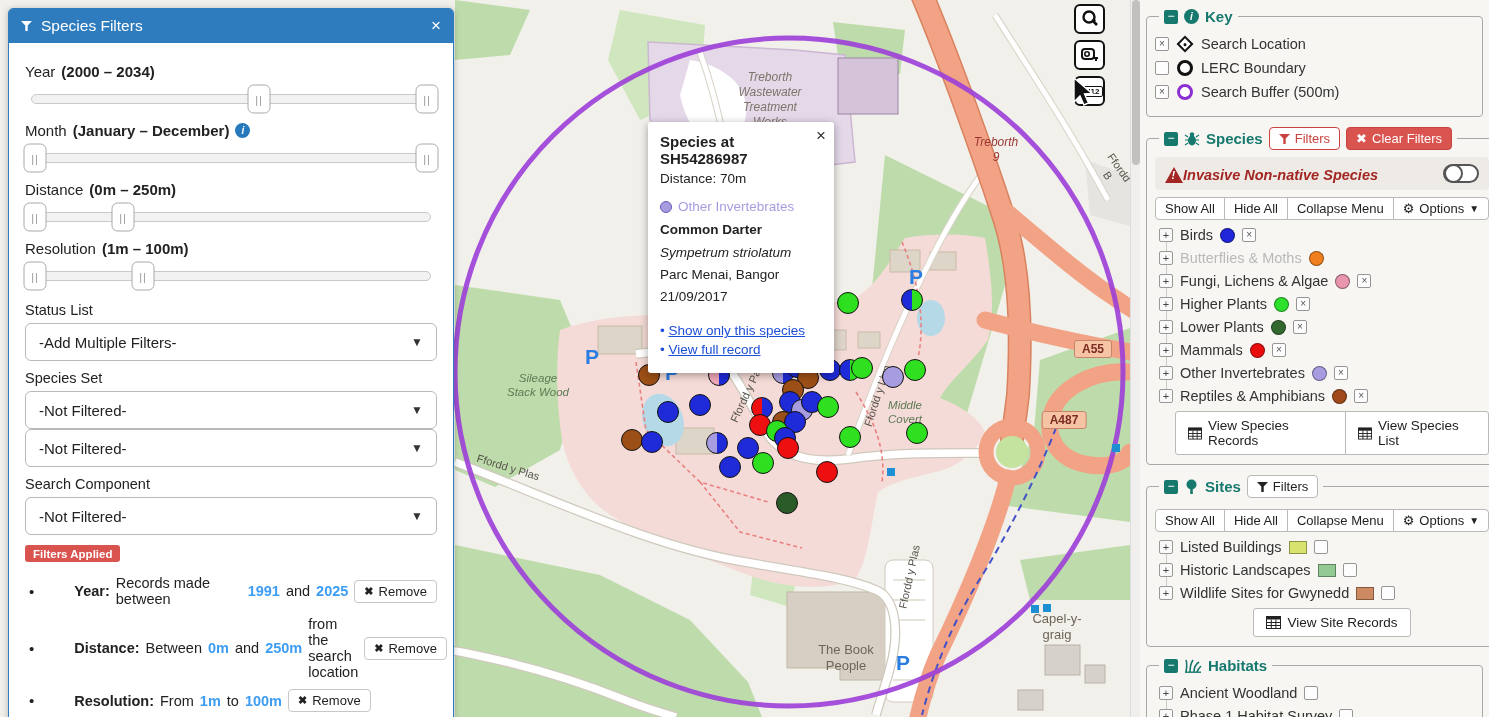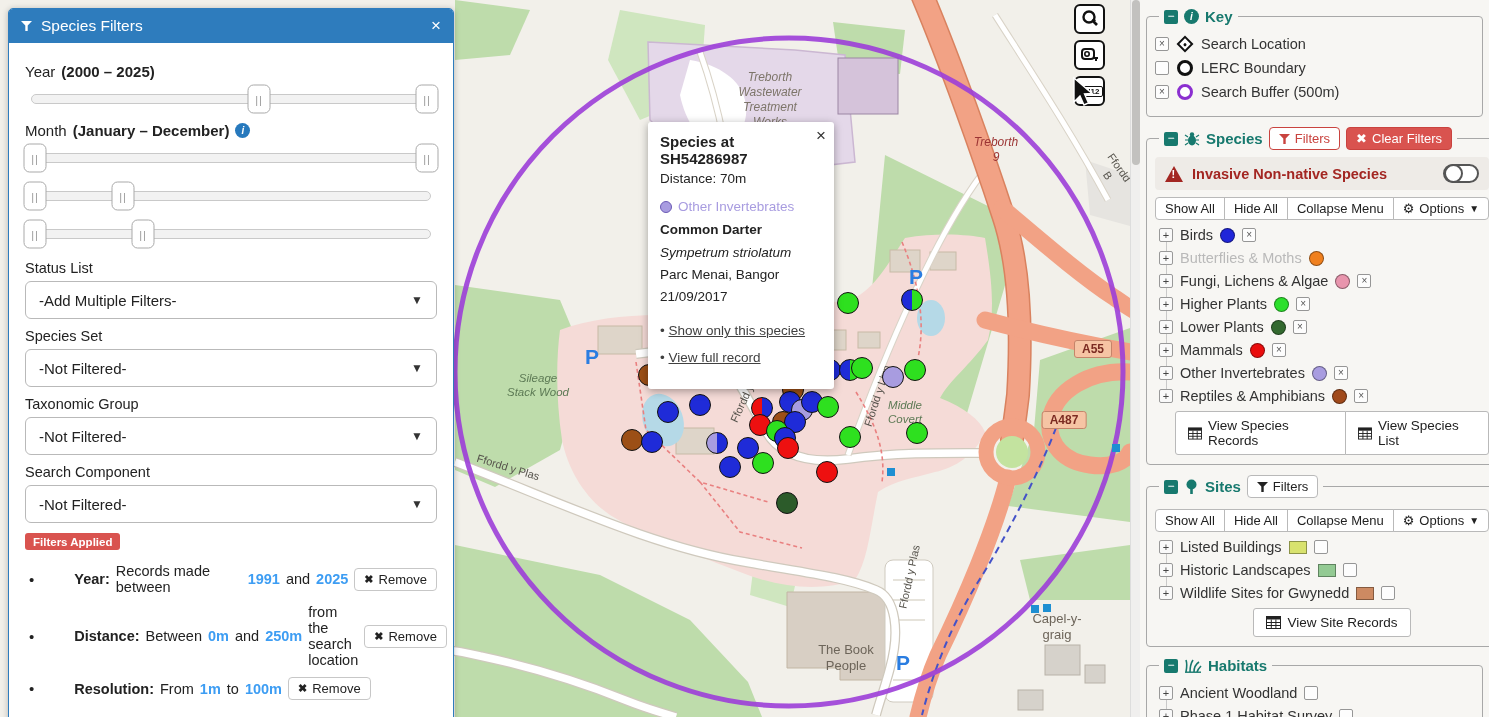--- a/index.html
+++ b/index.html
@@ -32,21 +32,21 @@
 
   
   .popup { position:absolute; left:648px; top:122px; width:186px; background:#fff; border-radius:3px;
     box-shadow:0 2px 8px rgba(0,0,0,.35); padding:11px 12px 12px 12px; font-size:13.5px; color:#222; }
   .popup-title { font-weight:bold; font-size:15px; }
   .popup-close { position:absolute; right:8px; top:4px; font-size:17px; color:#333; cursor:pointer; }
   .popup-row { margin:2px 0; line-height:1.5; }
   .popup-group { color:#a89ce0; display:flex; align-items:center; gap:6px; margin:10px 0 6px; }
   .popup-group-dot { width:12px; height:12px; border-radius:50%; background:#a89ce0; border:1px solid #6b5bb5; }
   .popup-links { margin-top:16px; }
-  .popup-link { color:#404040; margin:12px 0; cursor:pointer; }
+  .popup-link { color:#1d4ed8; margin:4px 0; cursor:pointer; }
   .italic { font-style:italic; }
 
   
   .left-panel { position:absolute; left:8px; top:8px; width:446px; background:#fff;
     border:1px solid #2e7cbd; border-radius:5px; box-shadow:0 1px 6px rgba(0,0,0,.25); overflow:hidden; }
   .lp-header { background:#2e7cbd; color:#fff; height:34px; display:flex; align-items:center; padding:0 12px; gap:9px; }
   .lp-title { font-size:15.5px; }
   .lp-close { margin-left:auto; font-size:17px; cursor:pointer; }
   .lp-body { padding:14px 16px 16px; }
   .slider-label { font-size:15px; color:#222; display:flex; align-items:center; gap:6px; margin-top:6px;}
@@ -88,22 +88,22 @@
   .info-circle { width:15px; height:15px; border-radius:50%; background:#17796e; color:#fff; font-size:10px;
     font-weight:bold; font-style:italic; display:inline-flex; align-items:center; justify-content:center; }
   .btn { display:inline-flex; align-items:center; gap:5px; background:#fff; border:1px solid #b9b9b9;
     border-radius:4px; font-size:13px; padding:3px 9px; color:#222; cursor:pointer; font-family:inherit; white-space:nowrap;}
   .btn-red { background:#d9534f; border-color:#c9433f; color:#fff; }
   .btn-red-outline { border:1px solid #c9433f; color:#c9433f; }
   .btn-group { display:flex; justify-content:center; margin:7px 0 5px; }
   .btn-group .btn { border-radius:0; margin-left:-1px; }
   .btn-group .btn:first-child { border-radius:4px 0 0 4px; margin-left:0; }
   .btn-group .btn:last-child { border-radius:0 4px 4px 0; }
-  .invasive-box { background:#eeebe7; border-radius:4px; display:flex; align-items:center; gap:9px;
-    padding:7px 10px; margin:3px 0 2px; }
+  .invasive-box { background:#eeebe7; border-radius:4px; display:flex; align-items:flex-end; 
+    padding:7px 10px; margin:3px 0 2px;font-style:italic; }
   .invasive-text { color:#a32622; font-weight:bold; font-size:14.5px; flex:1; }
   .toggle { width:36px; height:19px; border:2px solid #555; border-radius:10px; position:relative; cursor:pointer; background:#fff;}
   .toggle-knob { position:absolute; left:-1px; top:-2px; width:19px; height:19px; border:2px solid #555;
     border-radius:50%; background:#fff; }
   .warn-tri { width:0; height:0; border-left:9px solid transparent; border-right:9px solid transparent;
     border-bottom:16px solid #a32622; position:relative; }
   .warn-tri::after { content:"!"; position:absolute; left:-2.5px; top:2px; color:#fff; font-size:11px; font-weight:bold;}
   .tree-list { position:relative; margin:4px 0 2px 4px; }
   .tree-list::before { content:""; position:absolute; left:7px; top:8px; bottom:8px; border-left:1px solid #c9c9c9; }
   .tree-row { display:flex; align-items:center; gap:7px; margin:7px 0; position:relative; }
@@ -357,62 +357,69 @@
     <svg class="funnel" viewBox="0 0 11 10">
       <path d="M0,0 H11 L6.7,4.5 V10 H4.3 V4.5 Z" fill="#fff"></path>
       </svg>
     <span class="lp-title">Species Filters</span>
     <span class="lp-close">×</span>
   </div>
   <div class="lp-body">
 
     <div class="slider-label">
       <span>Year</span>
-        <b>(2000 – 2025)</b>
+        <b>(2000 – 2034)</b>
     </div>
     <div class="slider">
       <div class="slider-track"></div>
       <div class="slider-handle" style="left: 57%;">||</div>
       <div class="slider-handle" style="left: 99%;">||</div>
     </div>
 
     <div class="slider-label">
       <span>Month</span>
         <b>(January – December)</b>
       <span class="info-badge">i</span>
     </div>
     <div class="slider">
       <div class="slider-track"></div>
       <div class="slider-handle" style="left: 1%;">||</div>
       <div class="slider-handle" style="left: 99%;">||</div>
     </div>
 
+    <div class="slider-label">
+      <span>Distance</span>
+        <b>(0m – 250m)</b>
+    </div>
     <div class="slider">
       <div class="slider-track"></div>
       <div class="slider-handle" style="left: 1%;">||</div>
       <div class="slider-handle" style="left: 23%;">||</div>
     </div>
 
+    <div class="slider-label">
+      <span>Resolution</span>
+        <b>(1m – 100m)</b>
+    </div>
     <div class="slider">
       <div class="slider-track"></div>
       <div class="slider-handle" style="left: 1%;">||</div>
       <div class="slider-handle" style="left: 28%;">||</div>
     </div>
 
     <div class="dd-label">Status List</div>
     <div class="dd">
       <span>-Add Multiple Filters-</span>
         <span class="dd-caret">▼</span>
     </div>
     <div class="dd-label">Species Set</div>
     <div class="dd">
       <span>-Not Filtered-</span>
         <span class="dd-caret">▼</span>
     </div>
-    <div class="dd-label">Taxonomic Group</div>
     <div class="dd">
       <span>-Not Filtered-</span>
         <span class="dd-caret">▼</span>
     </div>
     <div class="dd-label">Search Component</div>
     <div class="dd">
       <span>-Not Filtered-</span>
         <span class="dd-caret">▼</span>
     </div>
 

